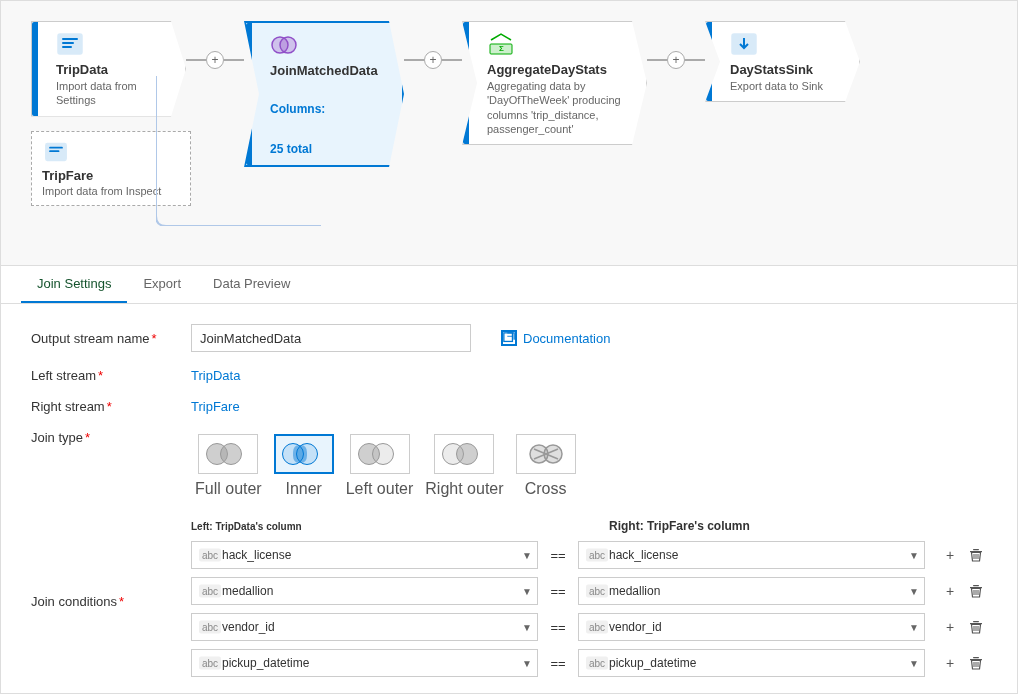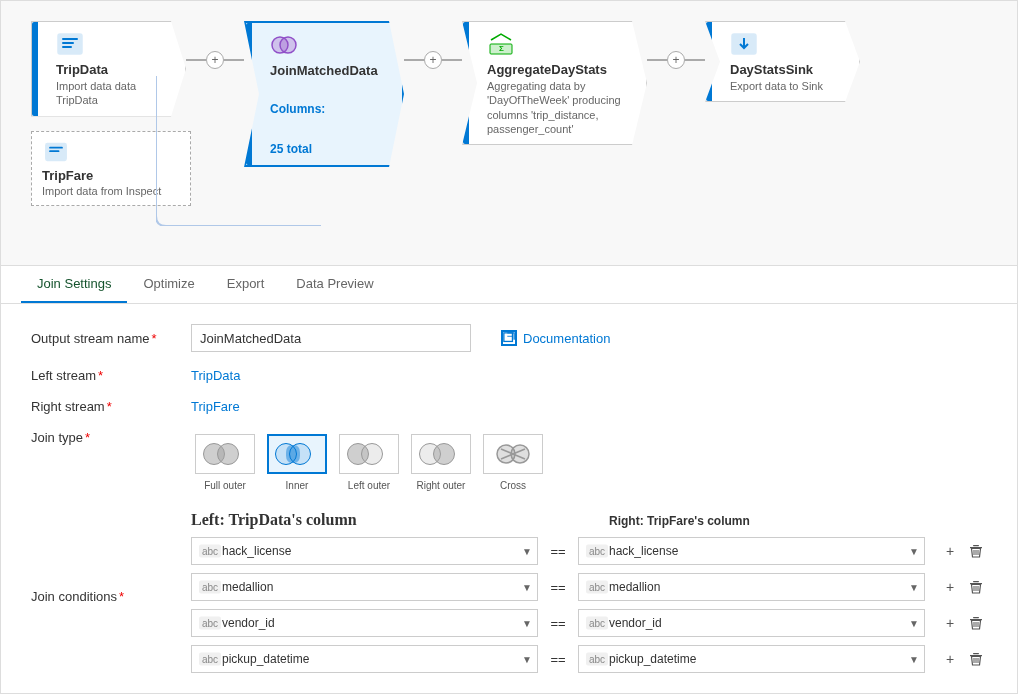--- a/index.html
+++ b/index.html
@@ -50,41 +50,41 @@
     .form-input { width: 280px; height: 28px; border: 1px solid #ccc; padding: 4px 8px; font-size: 13px; color: #333; outline: none; }
 
     .doc-link { display: flex; align-items: center; gap: 6px; color: #0078d4; font-size: 13px; cursor: pointer; margin-left: 30px; }
     .doc-icon { width: 16px; height: 16px; border: 2px solid #0078d4; display: flex; align-items: center; justify-content: center; font-size: 9px; color: #0078d4; }
 
     .stream-value { color: #0078d4; font-size: 13px; cursor: pointer; }
     .join-type-options { display: flex; gap: 4px; }
     .join-option { display: flex; flex-direction: column; align-items: center; gap: 6px; cursor: pointer; padding: 4px; }
     .join-icon-box { width: 60px; height: 40px; border: 1px solid #ccc; background: #fff; display: flex; align-items: center; justify-content: center; }
     .join-icon-box.selected { border: 2px solid #0078d4; background: #e8f4fd; }
-    .join-label { font-size: 10px; color: #555; }
+    .join-label { font-size: 16px; color: #555; }
 
     
     .venn { position: relative; width: 44px; height: 28px; }
     .venn-circle { position: absolute; width: 22px; height: 22px; border-radius: 50%; top: 3px; }
     .venn-left { left: 0; }
     .venn-right { left: 14px; }
     .venn-gray { background: rgba(150,150,150,0.35); border: 1.5px solid #999; }
 
     
     .cross-icon { display: flex; align-items: center; justify-content: center; }
     .condition-select { width: 100%; height: 28px; border: 1px solid #ccc; padding: 4px 24px 4px 30px; font-size: 12px; color: #333; background: #fff; appearance: none; cursor: pointer; outline: none; }
     .select-wrapper { position: relative; flex: 1; }
     .select-prefix { position: absolute; left: 8px; top: 50%; transform: translateY(-50%); font-size: 10px; color: #888; background: #f0f0f0; padding: 1px 3px; border-radius: 2px; z-index: 1; }
     .select-arrow { position: absolute; right: 6px; top: 50%; transform: translateY(-50%); font-size: 10px; color: #666; pointer-events: none; }
 
     .action-btns { display: flex; gap: 4px; align-items: center; margin-left: 6px; }
     .action-btn { width: 22px; height: 22px; display: flex; align-items: center; justify-content: center; cursor: pointer; color: #555; font-size: 14px; }
 
     .conditions-container { flex: 1; }
-    .conditions-left-title { font-size: 16px; font-weight: 600; font-family: Liberation Serif, serif; }
+    .conditions-left-title { font-size: 10px; font-weight: 600; }
     .conditions-right-title { font-size: 12px; font-weight: 600; margin-left: 30px; }
 
     .cond-row { display: flex; align-items: center; gap: 8px; margin-bottom: 8px; }
     .eq-badge { font-size: 13px; color: #333; width: 24px; text-align: center; flex-shrink: 0; }
   </style>
 </head>
 <body>
 
 <div class="main-container">
 
@@ -97,21 +97,21 @@
           <div style="padding-left:10px; width:100%;">
             <div class="node-icon">
               <svg width="28" height="28" viewBox="0 0 28 28">
                 <rect x="2" y="4" width="24" height="20" rx="2" fill="#0078d4" opacity="0.15" stroke="#0078d4" stroke-width="1.5"></rect>
                 <rect x="6" y="8" width="16" height="2" rx="1" fill="#0078d4"></rect>
                 <rect x="6" y="12" width="12" height="2" rx="1" fill="#0078d4"></rect>
                 <rect x="6" y="16" width="10" height="2" rx="1" fill="#0078d4"></rect>
               </svg>
             </div>
             <div class="node-title">TripData</div>
-            <div class="node-subtitle">Import data data TripData</div>
+            <div class="node-subtitle">Import data from Settings</div>
           </div>
         </div>
       </div>
 
       <div class="connector">
         <div class="connector-line"></div>
         <div class="plus-btn">+</div>
         <div class="connector-line"></div>
       </div>
 
@@ -192,21 +192,20 @@
       </div>
     </div>
 
     <svg style="position:absolute; left:155px; top:75px; pointer-events:none;" width="200" height="150">
       <path d="M 0 0 L 0 140 Q 0 150 10 150 L 165 150" stroke="#b0c8e8" stroke-width="2" fill="none" stroke-dasharray="none"></path>
     </svg>
   </div>
 
   <div class="tabs-area">
     <div class="tab active">Join Settings</div>
-    <div class="tab">Optimize</div>
     <div class="tab">Export</div>
     <div class="tab">Data Preview</div>
   </div>
 
   <div class="settings-area">
 
     <div class="form-row">
       <div class="form-label">
         <span>Output stream name</span><span class="required-star">*</span>
       </div>

